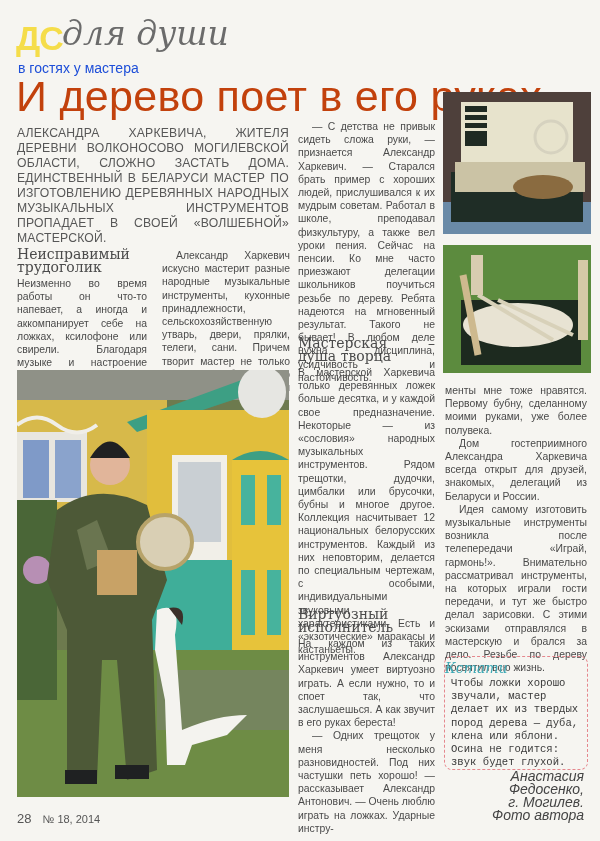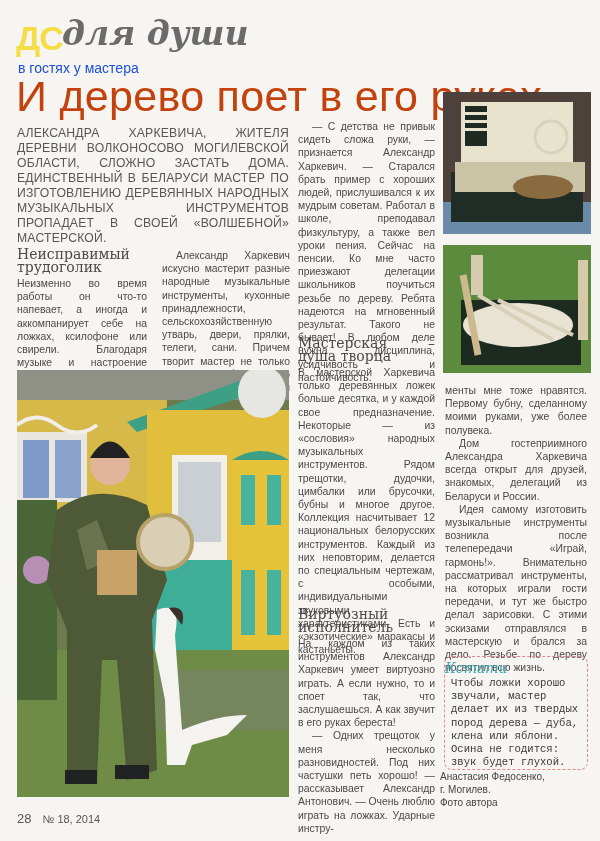--- a/index.html
+++ b/index.html
@@ -23,21 +23,20 @@
     color: #f5dd4a;
     line-height: 40px;
   }
   .rubric {
     left: 64px; top: 12px;
     font-family: "DejaVu Serif", serif;
     font-style: italic;
     font-size: 33px;
     color: #6b6b6b;
     line-height: 44px;
-    font-weight: bold;
   }
   .subrubric {
     left: 18px; top: 60px;
     font-size: 14px;
     color: #1d4ed8;
   }
   .headline {
     left: 16px; top: 74px;
     font-size: 43px;
     color: #c2410c;
@@ -114,22 +113,23 @@
   }
   .kstati-text {
     font-family: Liberation Mono, monospace;
     font-size: 10.6px;
     line-height: 13.2px;
     color: #3a3a3a;
     padding: 0 6px;
   }
   .byline {
     left: 440px; top: 770px; width: 144px;
-    text-align: left;
-    font-size: 10px;
+    text-align: right;
+    font-style: italic;
+    font-size: 14px;
     line-height: 13px;
     color: #444;
   }
   .footer {
     left: 17px; top: 811px;
     font-size: 11px;
     color: #555;
   }
   .footer .pn { font-size: 13px; margin-right: 8px; }
 </style>

